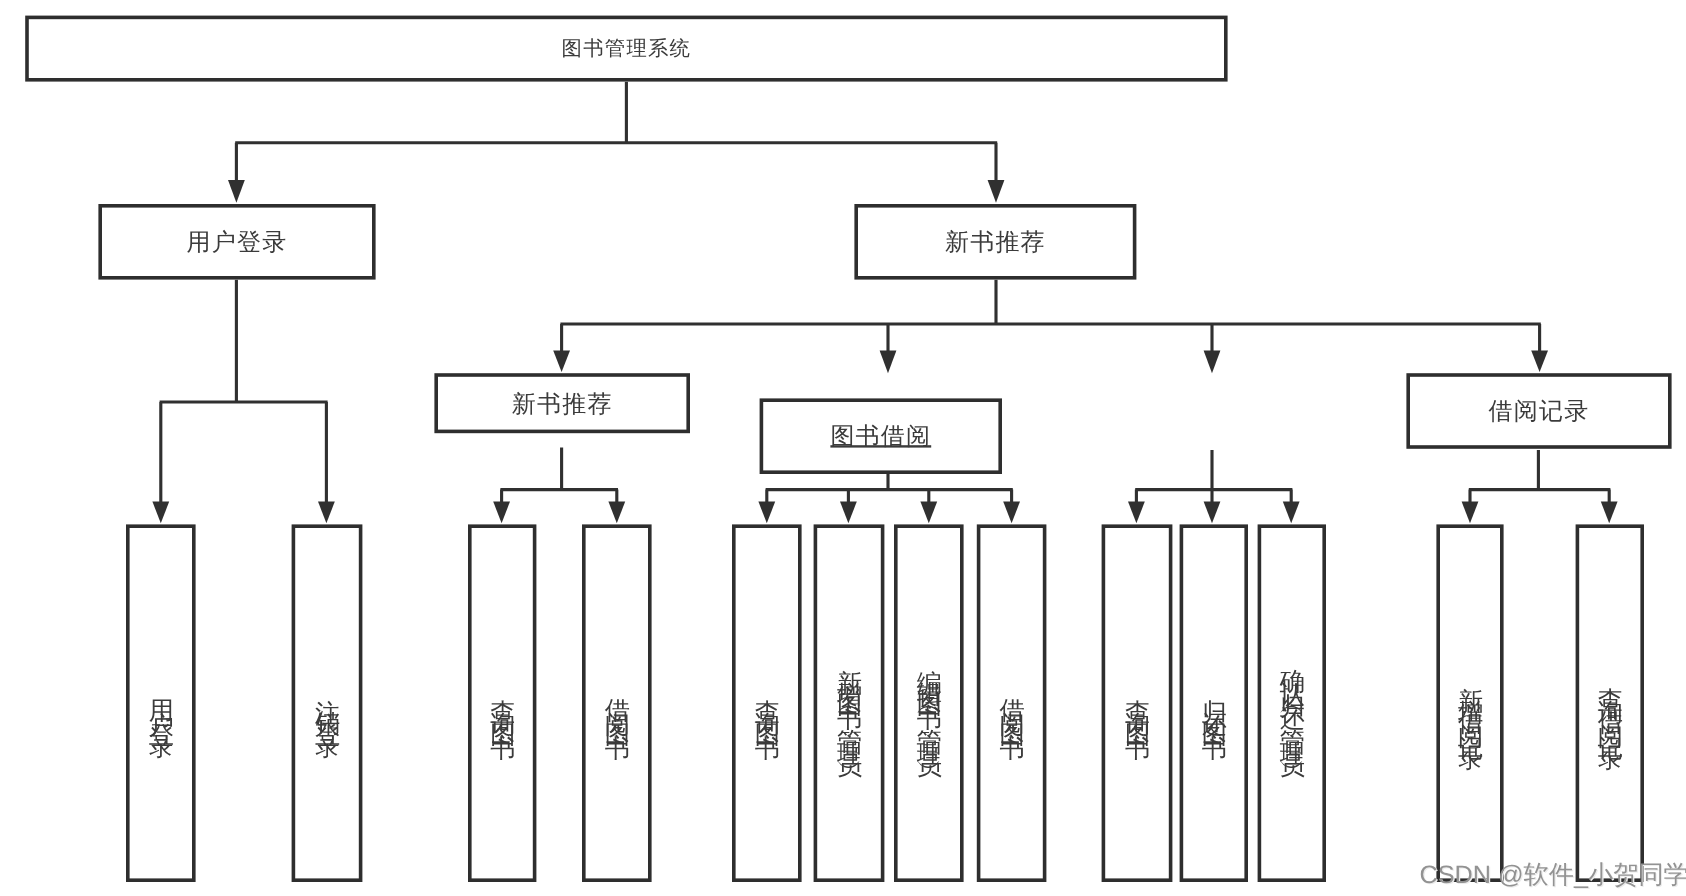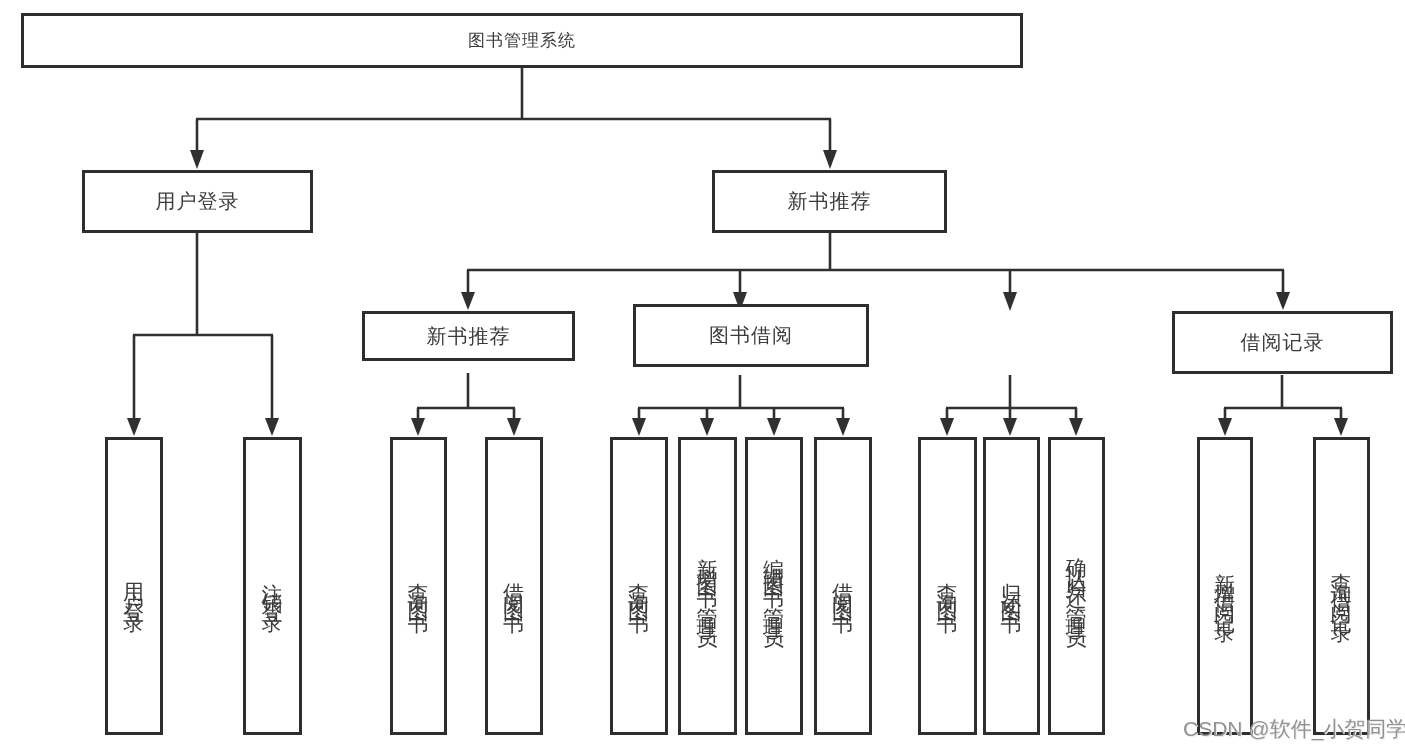--- a/index.html
+++ b/index.html
@@ -94,21 +94,21 @@
   <div class="node h-node" style="left:82px;top:170px;width:231px;height:63px;">
     <span>用户登录</span>
   </div>
   <div class="node h-node" style="left:712px;top:170px;width:235px;height:63px;">
     <span>新书推荐</span>
   </div>
 
   <div class="node h-node" style="left:362px;top:311px;width:213px;height:50px;">
     <span>新书推荐</span>
   </div>
-  <div class="node h-node" style="left:633px;top:304px;width:236px;height:63px;">
+  <div class="node h-node" style="left:633px;top:332px;width:202px;height:63px;text-decoration:underline;">
     <span>图书借阅</span>
   </div>
   <div class="node h-node" style="left:1172px;top:311px;width:221px;height:63px;">
     <span>借阅记录</span>
   </div>
 
   <div class="node leaf" style="left:105px;width:58px;">
     <span class="vtext">用户登录</span>
   </div>
   <div class="node leaf" style="left:243px;width:59px;">

